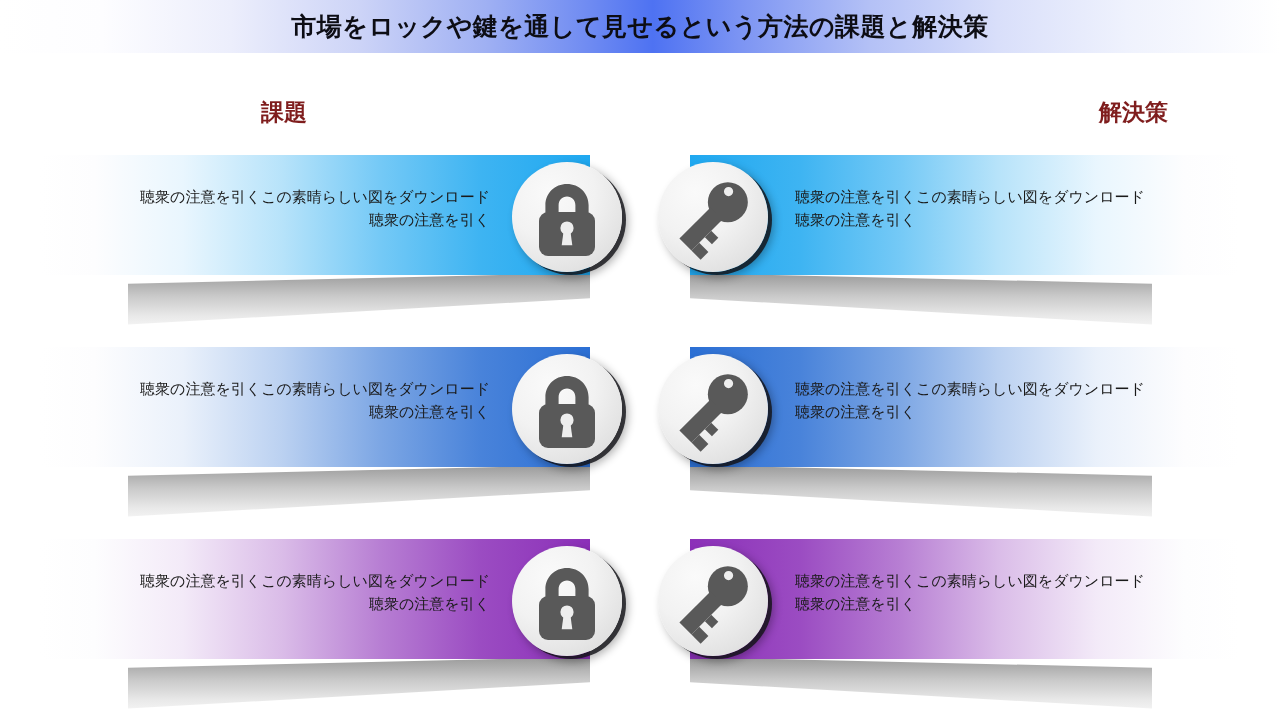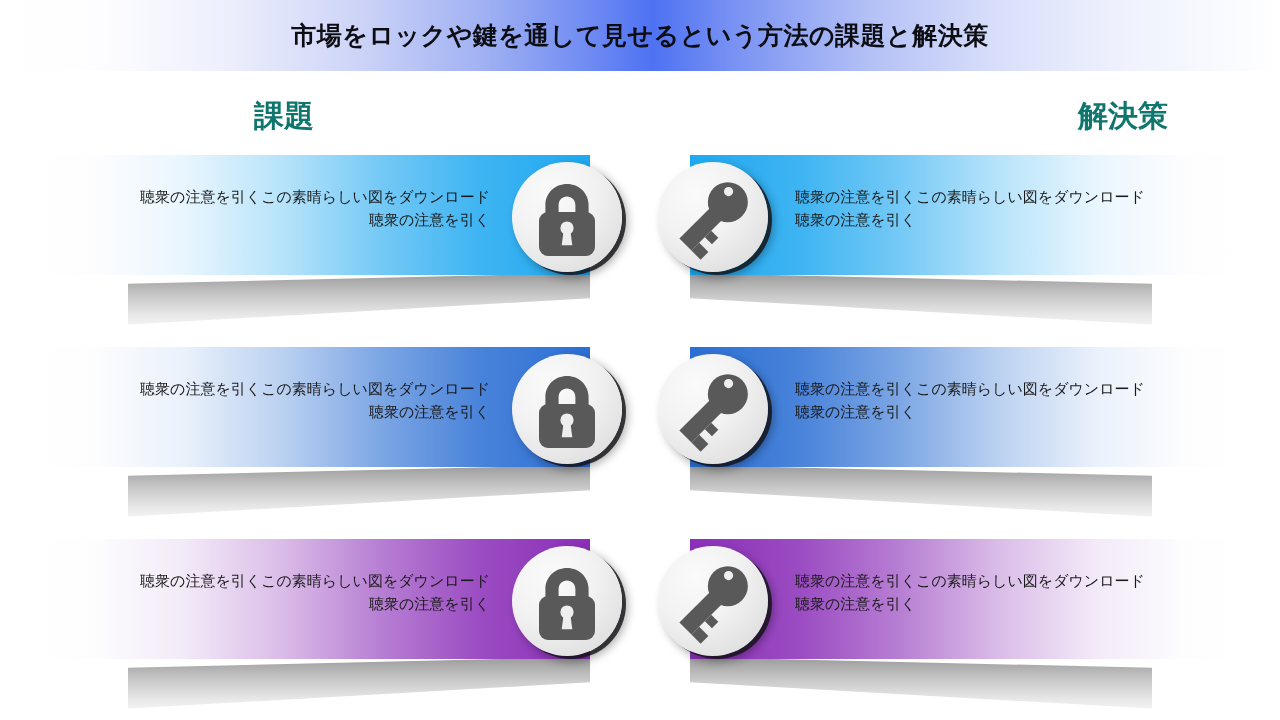--- a/index.html
+++ b/index.html
@@ -14,21 +14,21 @@
     font-family: "Liberation Sans", "DejaVu Sans", sans-serif;
     position: relative;
   }
 
   
   .header-band {
     position: absolute;
     left: 0;
     top: 0;
     width: 1280px;
-    height: 71px;
+    height: 53px;
     background: linear-gradient(to right,
         #ffffff 0%,
         #fdfdff 8%,
         #eceefc 18%,
         #cdd4f7 28%,
         #9fb0f3 38%,
         #6f8bf2 46%,
         #4e72f2 51%,
         #7d95f3 58%,
         #b4c1f6 68%,
@@ -45,23 +45,23 @@
     color: #0d0d14;
     letter-spacing: 0.5px;
     white-space: nowrap;
     line-height: 1;
   }
 
   
   .col-head {
     position: absolute;
     top: 101px;
-    font-size: 30px;
+    font-size: 23px;
     font-weight: bold;
-    color: #0f766e;
+    color: #7f1d1d;
     line-height: 1;
     white-space: nowrap;
   }
   .col-head.left  { left: 0; width: 568px; text-align: center; }
   .col-head.right { left: 600px; width: 568px; text-align: right; }
 
   
   .row {
     position: absolute;
     left: 0;

